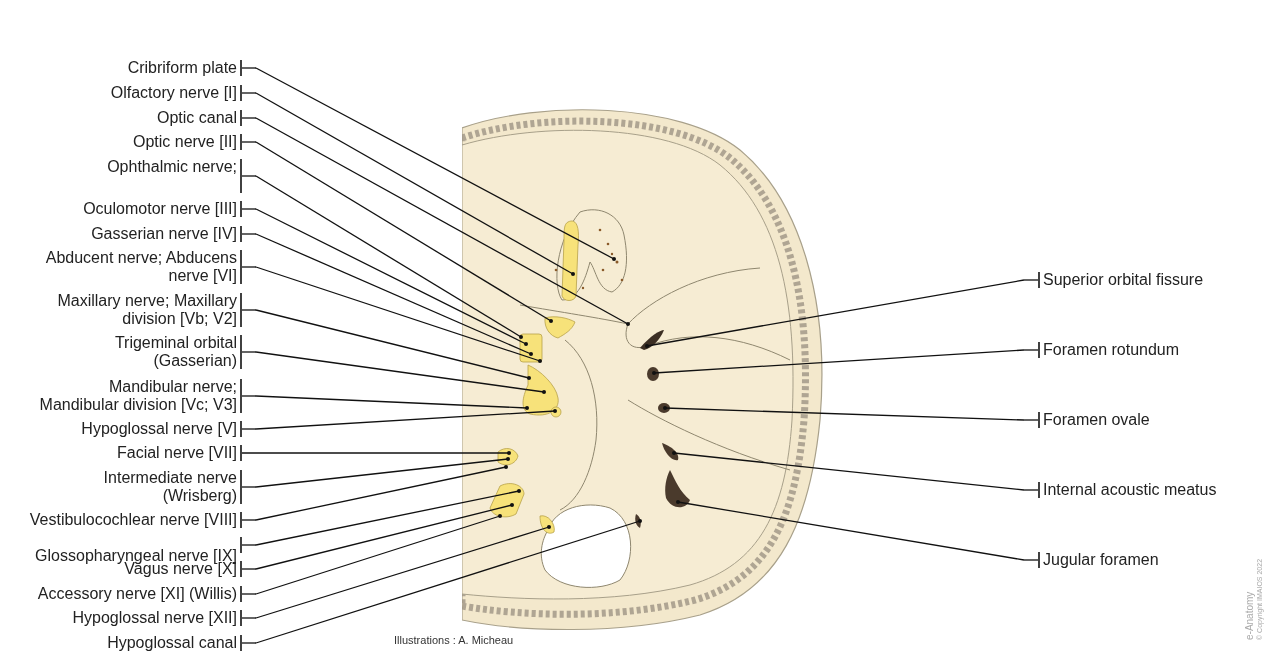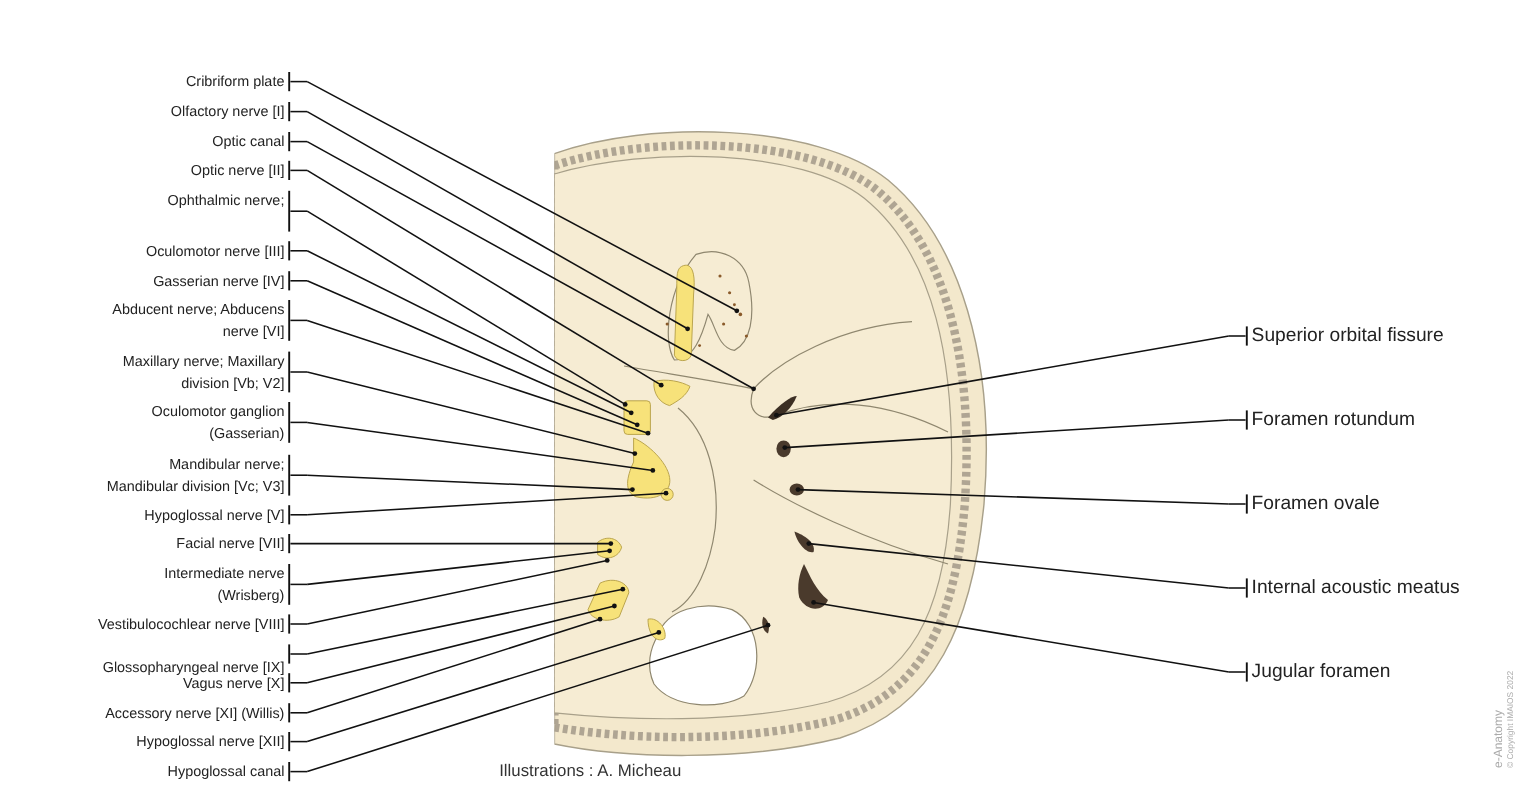--- a/index.html
+++ b/index.html
@@ -1,21 +1,21 @@
 <!DOCTYPE html>
 <html><head>
 <meta charset="utf-8">
 <style>
   html, body { margin: 0; padding: 0; background: #ffffff; }
   body { width: 1280px; height: 660px; position: relative; overflow: hidden;
          font-family: "Liberation Sans", "DejaVu Sans", sans-serif; color: #222; }
   #diagram { position: absolute; left: 0; top: 0; width: 1280px; height: 660px; }
-  .lbl-left { position: absolute; right: 1043px; text-align: right; font-size: 12px; line-height: 18px; color: #222; white-space: nowrap; }
+  .lbl-left { position: absolute; right: 1043px; text-align: right; font-size: 16px; line-height: 18px; color: #222; white-space: nowrap; }
   .lbl-right { position: absolute; left: 1043px; font-size: 16px; line-height: 18px; color: #222; white-space: nowrap; }
-  .credit { position: absolute; left: 416px; top: 634px; font-size: 14px; color: #333; }
+  .credit { position: absolute; left: 394px; top: 634px; font-size: 11px; color: #333; }
   .copyright { position: absolute; left: 1244px; top: 640px; transform: rotate(-90deg); transform-origin: left top; white-space: nowrap; color: #aaa; }
   .copyright .brand { font-size: 10px; display: block; line-height: 11px; }
   .copyright .year { font-size: 7px; display: block; line-height: 9px; }
 </style>
 </head>
 <body>
 
 <svg id="diagram" width="1280" height="660" viewBox="0 0 1280 660" xmlns="http://www.w3.org/2000/svg">
   <defs>
     <clipPath id="halfclip">
@@ -185,21 +185,21 @@
 
 <div class="lbl-left" style="top:59px"><span>Cribriform plate</span></div>
 <div class="lbl-left" style="top:84px"><span>Olfactory nerve [I]</span></div>
 <div class="lbl-left" style="top:109px"><span>Optic canal</span></div>
 <div class="lbl-left" style="top:133px"><span>Optic nerve [II]</span></div>
 <div class="lbl-left" style="top:158px"><span>Ophthalmic nerve;</span><br></div>
 <div class="lbl-left" style="top:200px"><span>Oculomotor nerve [III]</span></div>
 <div class="lbl-left" style="top:225px"><span>Gasserian nerve [IV]</span></div>
 <div class="lbl-left" style="top:249px"><span>Abducent nerve; Abducens</span><br><span>nerve [VI]</span></div>
 <div class="lbl-left" style="top:292px"><span>Maxillary nerve; Maxillary</span><br><span>division [Vb; V2]</span></div>
-<div class="lbl-left" style="top:334px"><span>Oculomotor ganglion</span><br><span>(Gasserian)</span></div>
+<div class="lbl-left" style="top:334px"><span>Trigeminal orbital</span><br><span>(Gasserian)</span></div>
 <div class="lbl-left" style="top:378px"><span>Mandibular nerve;</span><br><span>Mandibular division [Vc; V3]</span></div>
 <div class="lbl-left" style="top:420px"><span>Hypoglossal nerve [V]</span></div>
 <div class="lbl-left" style="top:444px"><span>Facial nerve [VII]</span></div>
 <div class="lbl-left" style="top:469px"><span>Intermediate nerve</span><br><span>(Wrisberg)</span></div>
 <div class="lbl-left" style="top:511px"><span>Vestibulocochlear nerve [VIII]</span></div>
 <div class="lbl-left" style="top:547px"><span>Glossopharyngeal nerve [IX]</span></div>
 <div class="lbl-left" style="top:560px"><span>Vagus nerve [X]</span></div>
 <div class="lbl-left" style="top:585px"><span>Accessory nerve [XI] (Willis)</span></div>
 <div class="lbl-left" style="top:609px"><span>Hypoglossal nerve [XII]</span></div>
 <div class="lbl-left" style="top:634px"><span>Hypoglossal canal</span></div>

